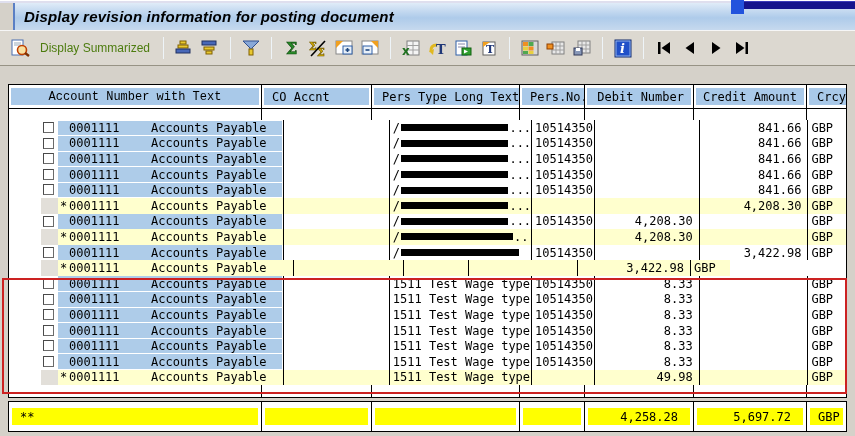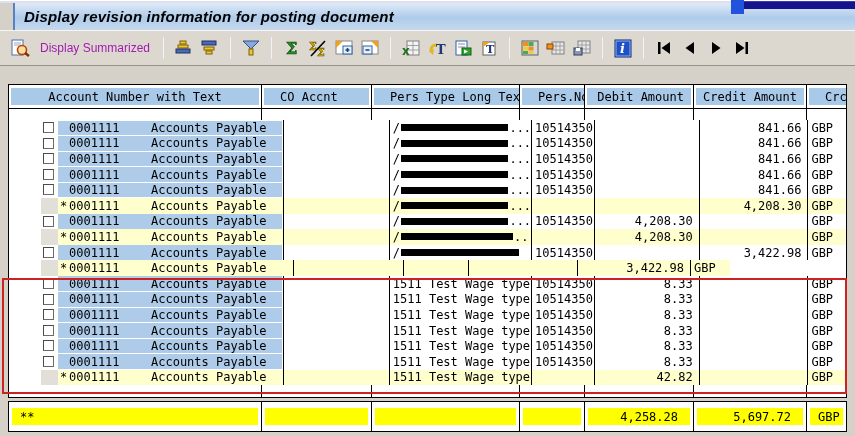--- a/index.html
+++ b/index.html
@@ -14,35 +14,35 @@
   .title-text { font-size:15px; font-weight:bold; font-style:italic; color:#000; padding-left:9px; letter-spacing:0.2px; }
   .frag-blue { position:absolute; left:731px; top:0; width:13px; height:14px; background:#2253dd; }
   .frag-navy { position:absolute; left:744px; top:1px; width:111px; height:8px; background:#14148c; border-top:1px solid #3a3ab8; }
 
   
   .toolbar { position:absolute; left:0; top:30px; width:855px; height:36px; background:#dcd8d0;
     border-top:1px solid #f6f6f6; border-bottom:1px solid #979385; display:flex; align-items:center; padding-left:8px; }
   .tbsep { width:1px; height:22px; background:#9fb9cf; border-right:1px solid #eef4f8; margin:0 7px; }
   .tbtn { display:flex; align-items:center; justify-content:center; width:26px; height:24px; cursor:pointer; }
   .tbtn svg { display:block; }
-  .tb-label { font-size:12px; color:#a21caf; margin:0 6px 0 6px; cursor:pointer; }
+  .tb-label { font-size:12px; color:#4d7c0f; margin:0 6px 0 6px; cursor:pointer; }
 
   
   .alv { position:absolute; left:8px; top:84px; width:839px; background:#fff; border:1px solid #000; }
   .trow { display:flex; width:837px; }
   .c { border-right:1px solid #000; position:relative; overflow:hidden;
        font-family:"DejaVu Sans Mono","Liberation Mono",monospace; font-size:12px; color:#000; }
   .c0 { width:253px; } .c1 { width:110px; } .c2 { width:148px; } .c3 { width:65px; }
   .c4 { width:109px; } .c5 { width:113px; } .c6 { width:39px; border-right:none; }
 
   .hrow { height:23px; }
   .hrow .c { display:flex; align-items:center; }
   .hband { background:#a9c9e9; height:17px; margin:3px 2px; display:flex; align-items:center; width:100%; white-space:nowrap; }
-  .hband.ctr { justify-content:center; } .hband.rgt { justify-content:flex-end; padding-right:7px; }
-  .hband.lft { padding-left:16px; }
+  .hband.ctr { justify-content:center;font-family:Liberation Mono, monospace; } .hband.rgt { justify-content:flex-end; padding-right:7px; }
+  .hband.lft { padding-left:8px; }
   .hline { height:1px; background:#000; width:837px; }
   .gaprow { height:11px; } .padrow { height:12px; }
 
   .drow { height:15.6px;padding-left:32px; }
   .drow .c { display:flex; align-items:center; white-space:nowrap; }
   .selzone { position:absolute; left:0; top:0; width:17px; height:100%; background:#fff; }
   .sub .selzone { background:#e2dfd9; }
   .acctband { position:absolute; left:17px; top:0.5px; right:1px; bottom:0.5px; background:#aecce9; display:flex; align-items:center; }
   .sub .acctband { background:#ffffce; left:17px; }
   .sub .c { background:#ffffce; }
@@ -255,21 +255,21 @@
         <div class="c c1">
           <div class="hband lft">CO Accnt</div>
         </div>
         <div class="c c2">
           <div class="hband lft">Pers Type Long Text</div>
         </div>
         <div class="c c3">
           <div class="hband lft">Pers.No.</div>
         </div>
         <div class="c c4">
-          <div class="hband rgt">Debit Amount</div>
+          <div class="hband rgt">Debit Number</div>
         </div>
         <div class="c c5">
           <div class="hband rgt">Credit Amount</div>
         </div>
         <div class="c c6">
           <div class="hband lft">Crcy</div>
         </div>
       </div>
       <div class="hline"></div>
       <div class="trow gaprow">
@@ -604,21 +604,21 @@
             <div class="pfx">*</div>
             <div class="acctno">0001111</div>
             <div class="" style="display: inline;">Accounts Payable</div>
           </div>
         </div>
         <div class="c c1 cell-l"></div>
         <div class="c c2 cell-l">
           <span>1511 Test Wage type</span>
         </div>
         <div class="c c3 cell-l"></div>
-        <div class="c c4 cell-r">42.82</div>
+        <div class="c c4 cell-r">49.98</div>
         <div class="c c5 cell-r"></div>
         <div class="c c6 cell-l">GBP</div>
       </div>
       <div class="trow padrow">
         <div class="c c0"></div>
         <div class="c c1"></div>
         <div class="c c2"></div>
         <div class="c c3"></div>
         <div class="c c4"></div>
         <div class="c c5"></div>

